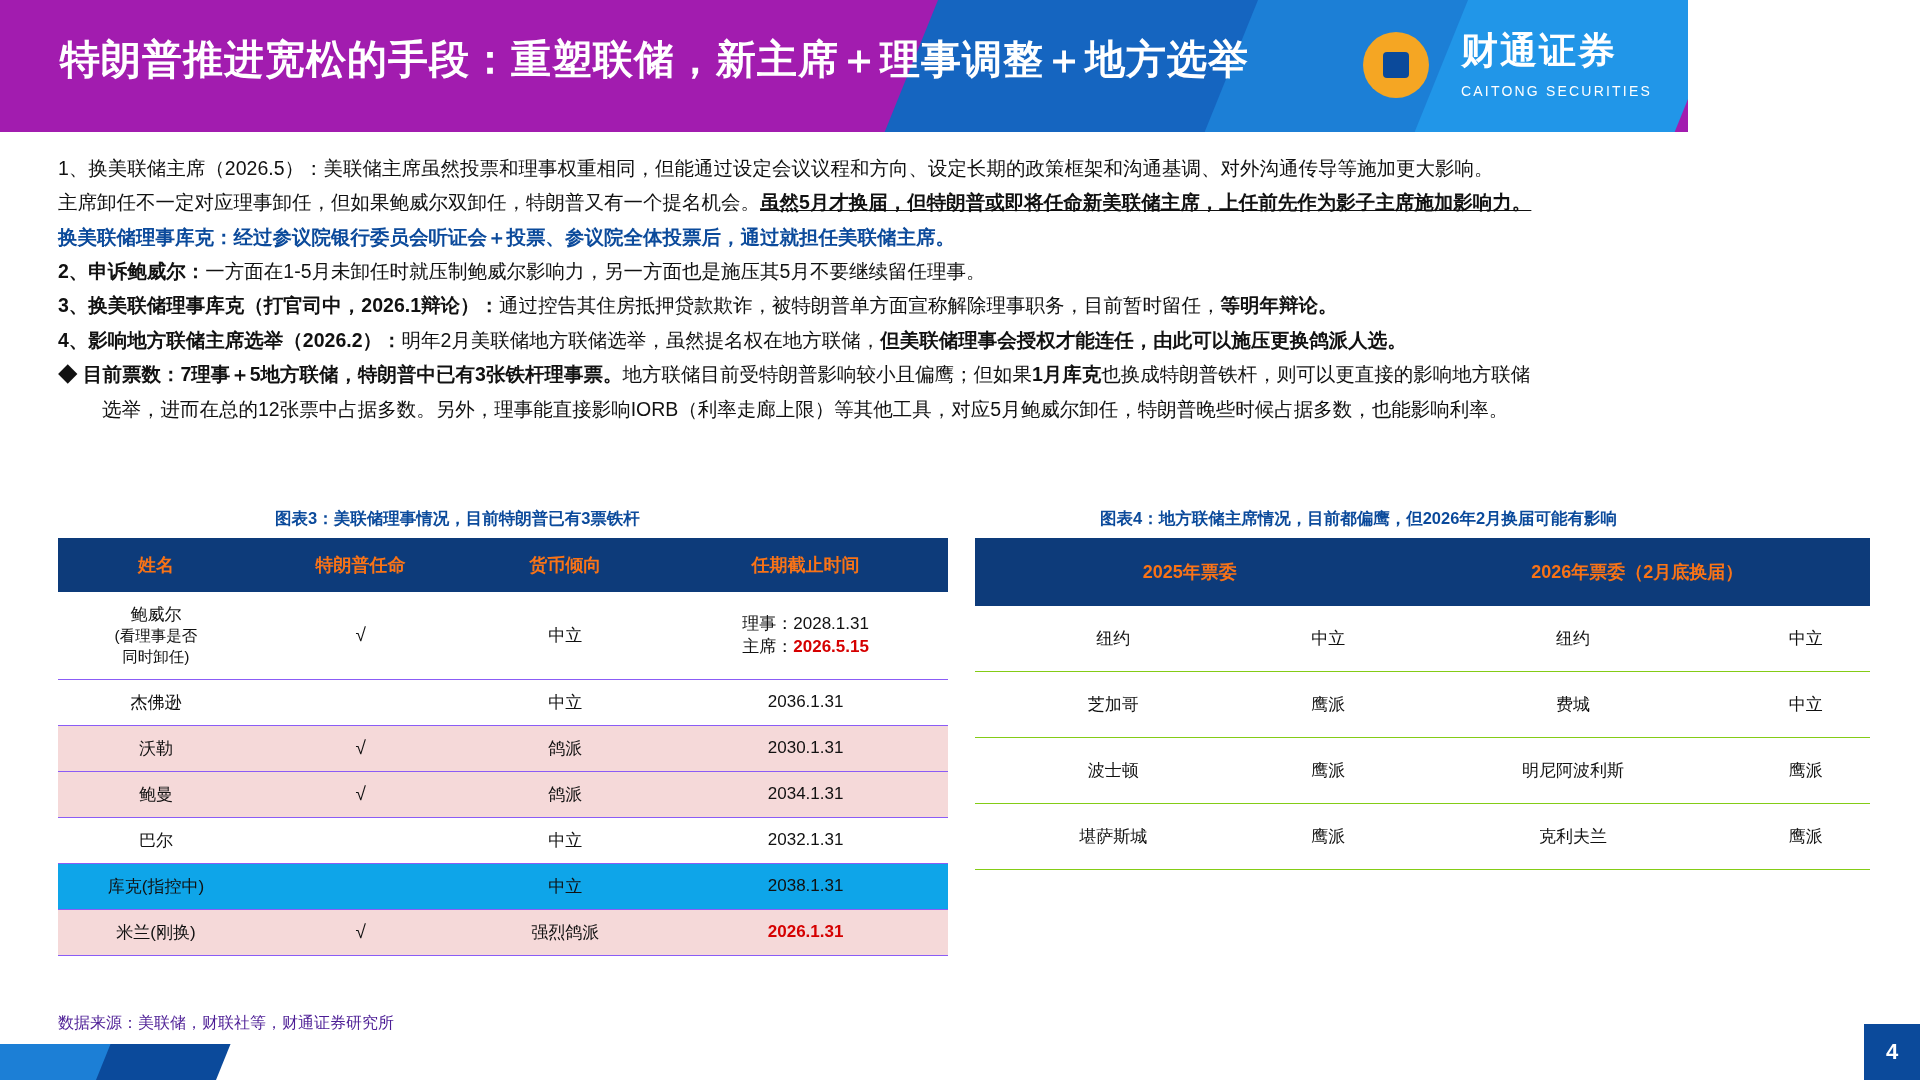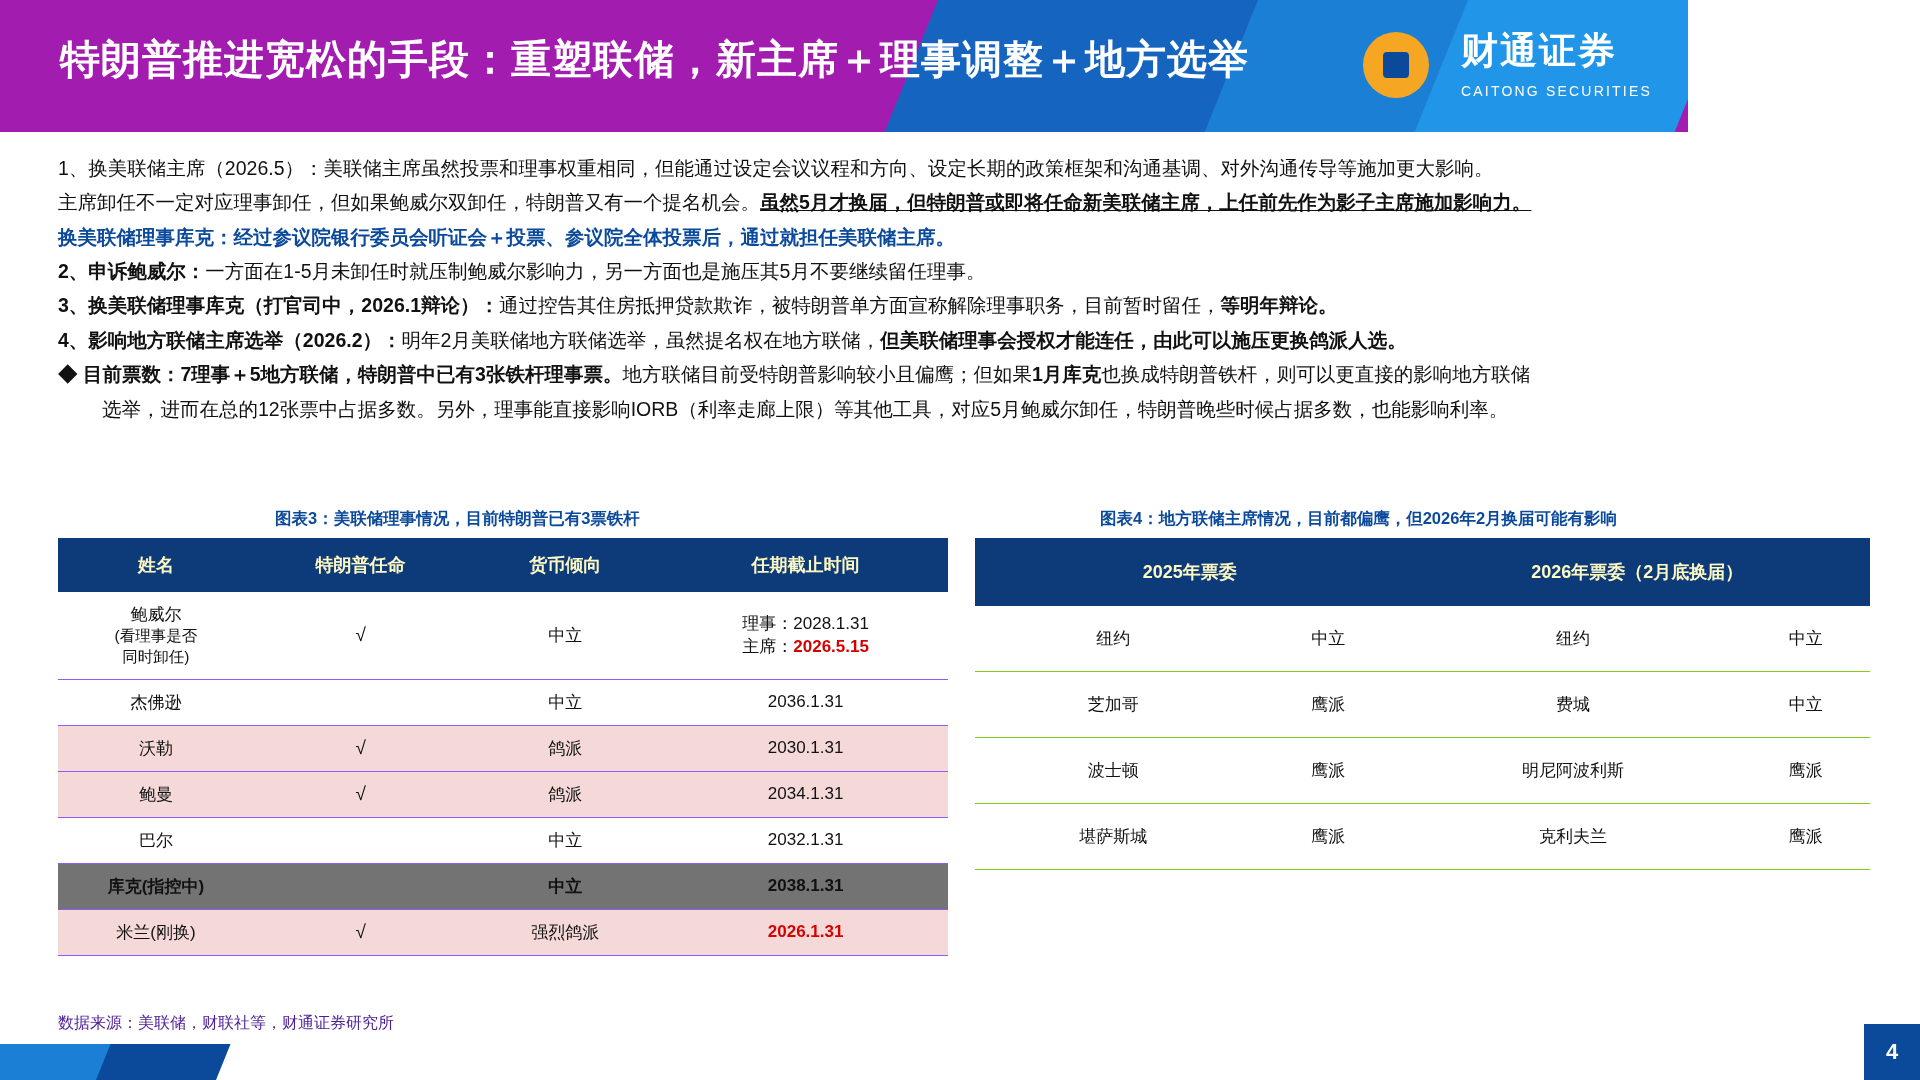--- a/index.html
+++ b/index.html
@@ -137,36 +137,36 @@
   .tbl-left {
     left: 58px; top: 538px;
     width: 890px;
   }
   .tbl-right {
     left: 975px; top: 538px;
     width: 895px;
   }
   .tbl th {
     background: #0d3b7a;
-    color: #fef9c3;
+    color: #f97316;
     font-size: 18px;
     font-weight: bold;
     padding: 15px 4px;
     text-align: center;
     border: none;
     margin-top: 38px;
   }
   .tbl-right th { padding: 22px 4px; }
   .tbl td {
     text-align: center;
     padding: 11px 4px;
     border-bottom: 1px solid #8b5cf6;
   }
   .tbl-left tr.shade td { background: #f5d9d9; }
-  .tbl-left tr.grey td { background: #737373; font-weight: bold; }
+  .tbl-left tr.grey td { background: #0ea5e9; }
   .tbl-right td { padding: 21px 4px; border-bottom: 1px solid #84cc16; }
   .red { color: #d50000; font-weight: bold; }
   .cell-sub { font-size: 15.5px; line-height: 1.35; }
   .check { font-size: 19px; }
 
   
   .source {
     position: absolute;
     left: 58px; top: 1013px;
     font-size: 16px;

